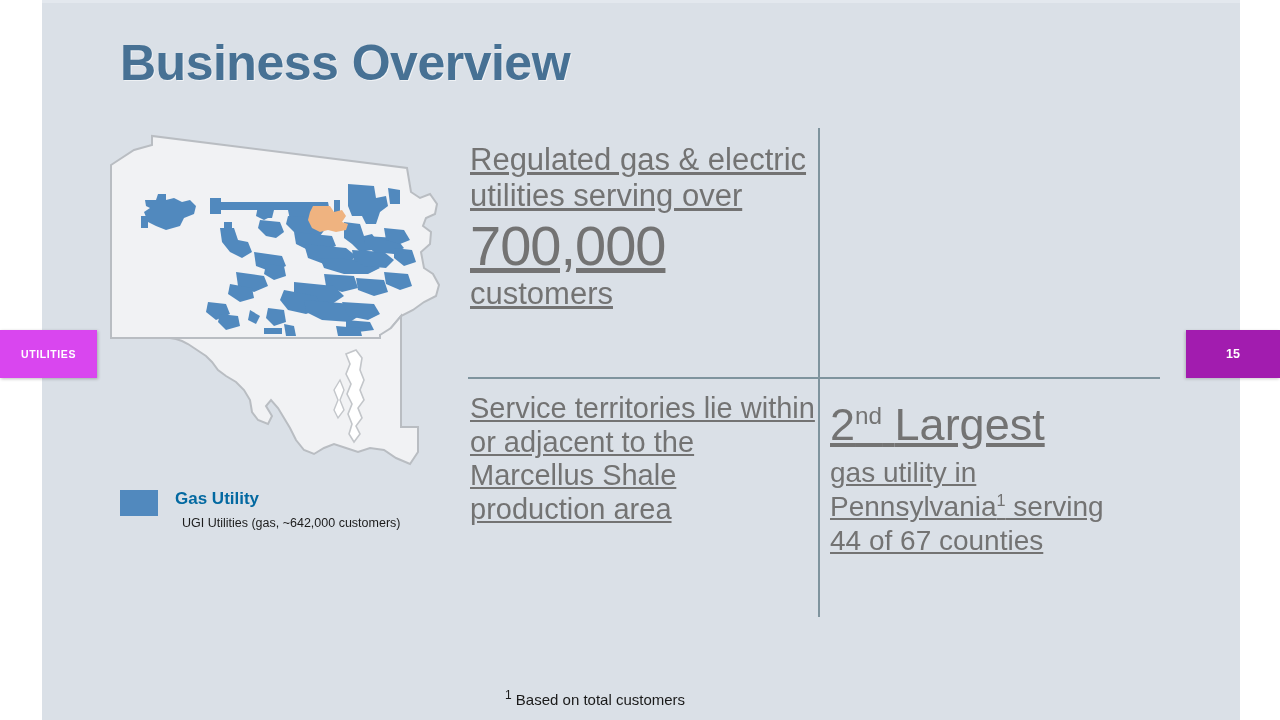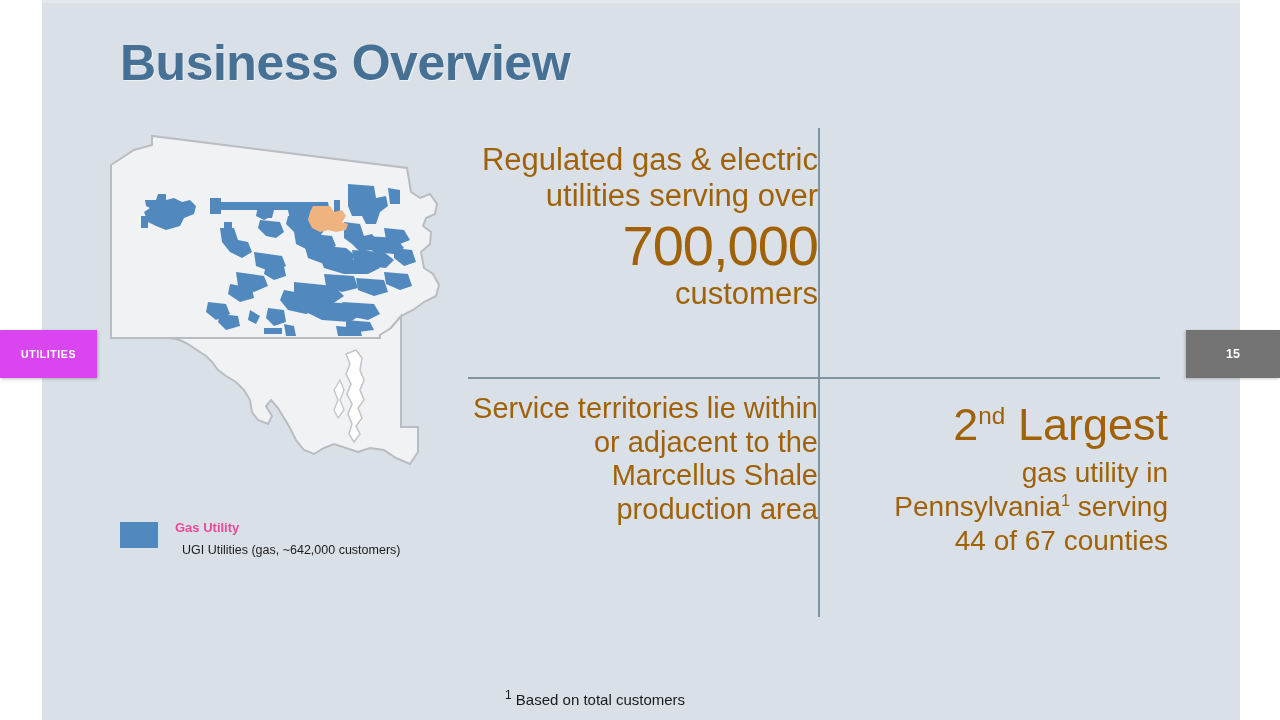--- a/index.html
+++ b/index.html
@@ -70,21 +70,21 @@
     letter-spacing: 0.6px;
   }
 
   
   .page-tab {
     position: absolute;
     left: 1186px;
     top: 330px;
     width: 94px;
     height: 48px;
-    background: #737373;
+    background: #a21caf;
     display: flex;
     align-items: center;
     justify-content: center;
     box-shadow: -1px 1px 3px rgba(0,0,0,0.2);
   }
   .page-tab-label {
     color: #ffffff;
     font-size: 12.5px;
     font-weight: bold;
   }
@@ -111,25 +111,24 @@
     position: absolute;
     left: 0px;
     top: 2px;
     width: 38px;
     height: 26px;
   }
   .legend-swatch.gas { background: #5189be; }
   .legend-swatch.electric { background: #efb380; }
   .legend-title {
     margin-left: 55px;
-    font-size: 13px;
+    font-size: 17px;
     font-weight: bold;
-    color: #ec4899;
+    color: #0369a1;
     line-height: 1.3;
-    margin-top: 32px;
   }
   .legend-sub {
     margin-left: 62px;
     margin-top: 5px;
     font-size: 12.5px;
     color: #1c1c1c;
     line-height: 1.3;
   }
 
   
@@ -146,23 +145,24 @@
     left: 468px;
     top: 377px;
     width: 692px;
     height: 2px;
     background: #7f949e;
   }
 
   
   .quad {
     position: absolute;
-    text-align: right;
-    color: #a16207;
+    text-align: left;
+    color: #737373;
     line-height: 1.16;
+    text-decoration: underline;
   }
   .quad-tl {
     left: 470px;
     top: 142px;
     width: 348px;
     font-size: 31px;
   }
   .big-number {
     display: block;
     font-size: 56px;

